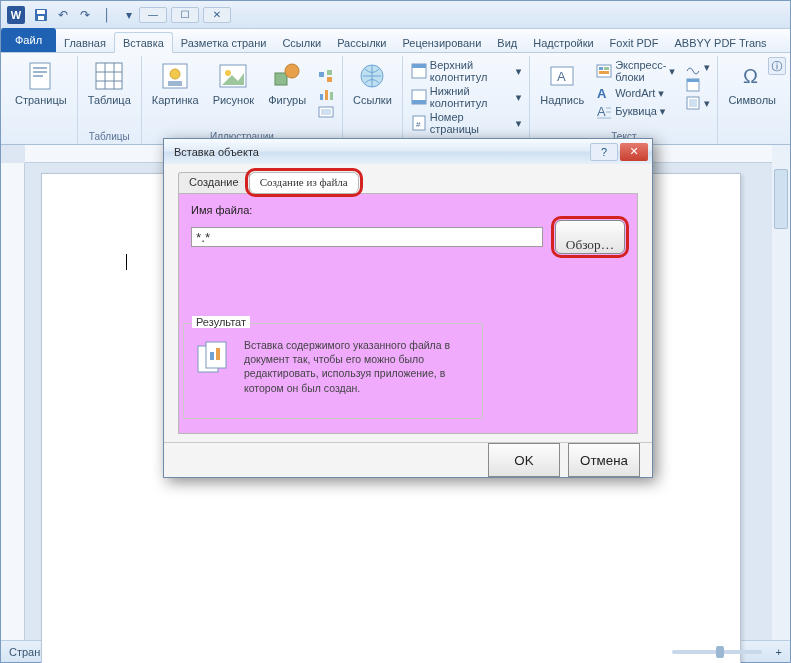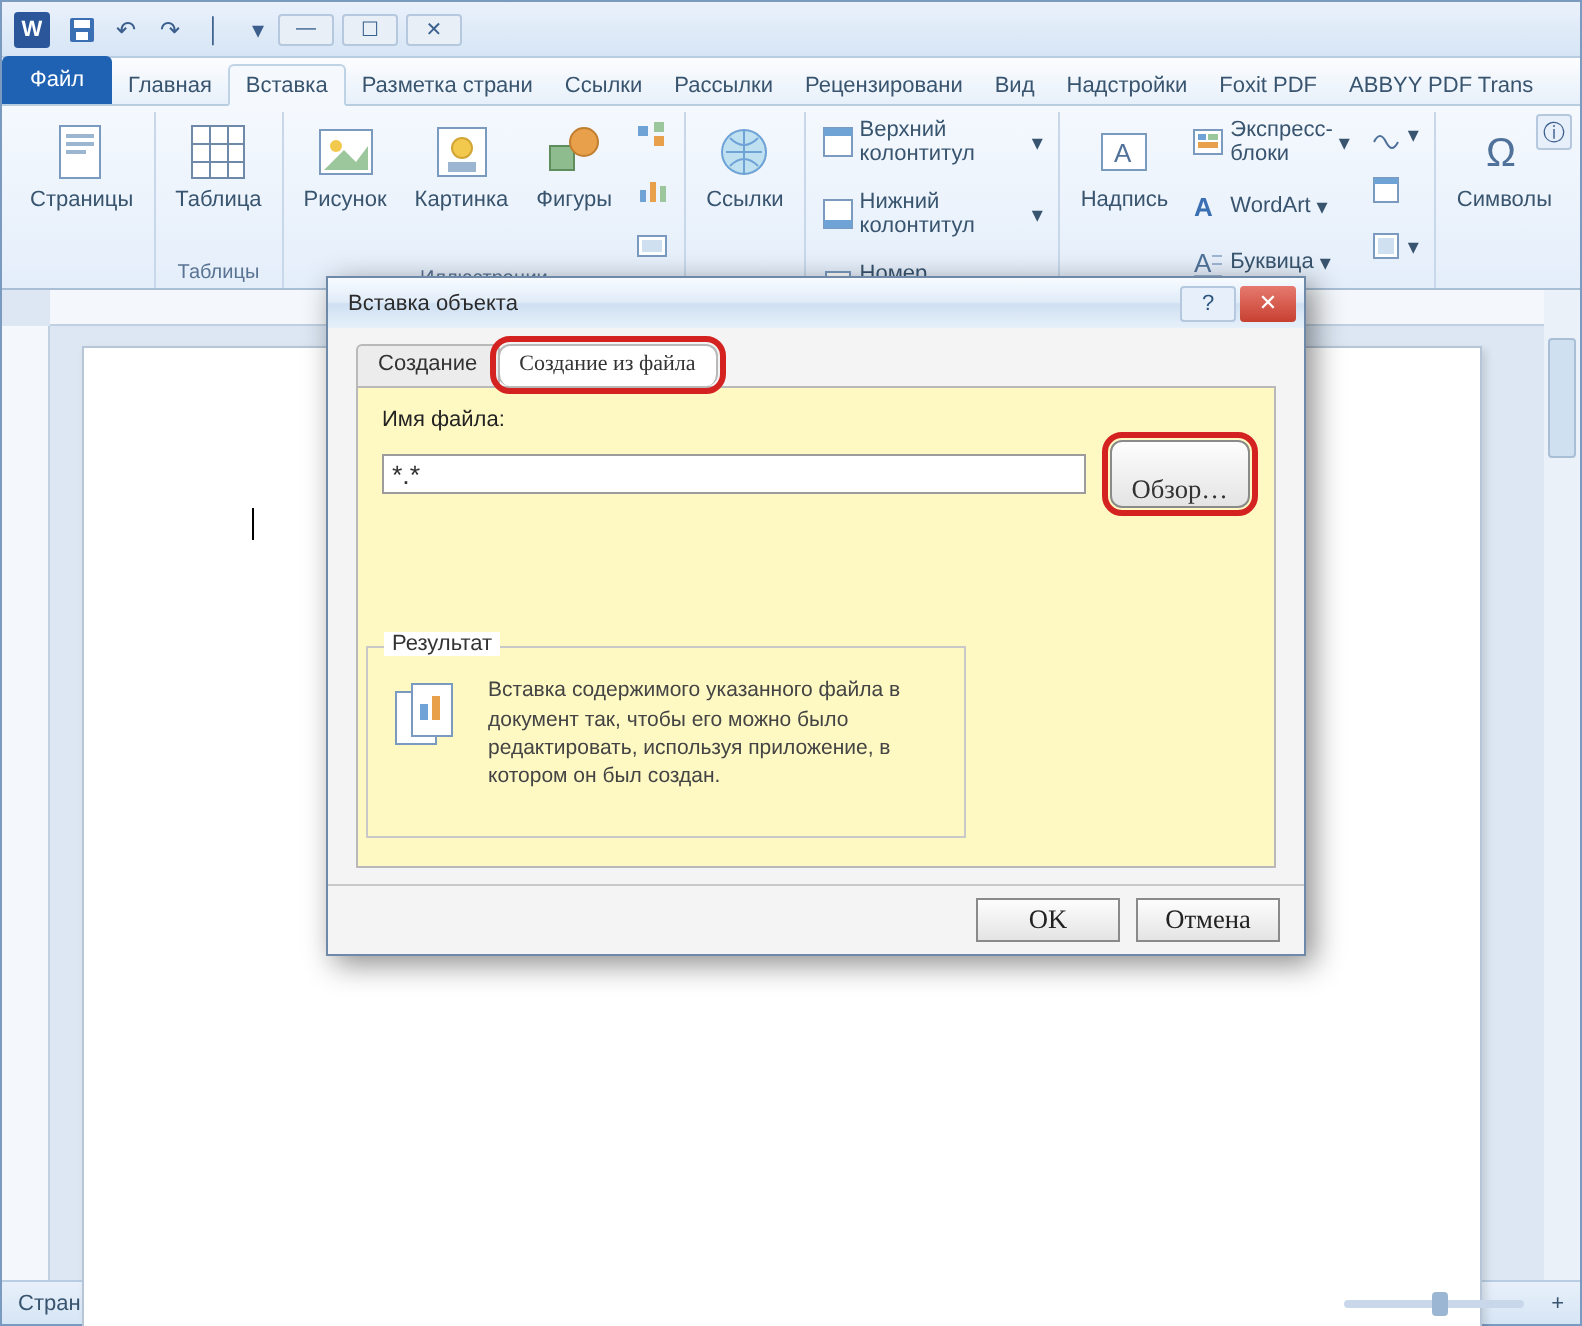--- a/index.html
+++ b/index.html
@@ -99,21 +99,21 @@
     padding: 2px 0;
   }
   .big-btn {
     display: flex; flex-direction: column; align-items: center;
     gap: 2px; padding: 2px 4px;
     color: #38546e;
   }
   .big-btn .ico { width: 32px; height: 32px; display:flex; align-items:center; justify-content:center;}
   .small-row { display:flex; align-items:center; gap:3px; color:#38546e; padding:1px 2px; font-size:11px;}
   .small-row .sico { width:16px; height:16px; display:flex; align-items:center; justify-content:center;}
-  .stack { display:flex; flex-direction:column; gap:10px;}
+  .stack { display:flex; flex-direction:column; gap:0;}
   .ribbon-end {
     position:absolute; right:4px; top:4px; width:18px; height:18px;
     background:#e6effa; border:1px solid #b5c8dd; border-radius:2px;
     display:flex; align-items:center; justify-content:center;
     color:#3b5e8c; font-size:11px;
   }
   
   .workarea { flex:1; display:flex; background:#dce7f3; position:relative;}
   .ruler-h { position:absolute; top:0; left:24px; right:18px; height:18px; background:#f4f7fb; border-bottom:1px solid #c0d0e0;}
   .ruler-v { position:absolute; top:18px; left:0; width:24px; bottom:0; background:#f4f7fb; border-right:1px solid #c0d0e0;}
@@ -166,21 +166,21 @@
   .dlg-tabs{ display:flex; height:22px; border-bottom:1px solid #b9b9b9;}
   .dlg-tab{
     padding:3px 10px 0 10px;
     border:1px solid #b9b9b9; border-bottom:none;
     background:#ececec; margin-right:-1px;
     border-radius:3px 3px 0 0;
     color:#333;
   }
   .dlg-tab.active{ background:#fff; position:relative; z-index:2;}
   .hl-red { outline:3px solid #d3221f; border-radius:6px; outline-offset:1px;font-family:Liberation Serif, serif;}
-  .dlg-content{ background:#fef9c3; border:1px solid #b9b9b9; border-top:none; padding:10px 12px 12px 12px; height:240px; position:relative;}
+  .dlg-content{ background:#f0abfc; border:1px solid #b9b9b9; border-top:none; padding:10px 12px 12px 12px; height:240px; position:relative;}
   .fld-label{ color:#222; margin-bottom:4px;}
   .file-row{ display:flex; gap:12px; align-items:center;}
   .file-input{ flex:1; height:20px; border:1px solid #9c9c9c; background:#fff; padding:2px 4px; color:#333;}
   .browse-btn{
     height:22px; padding:16px 10px;
     background:linear-gradient(#fdfdfd,#e4e4e4);
     border:1px solid #8a8a8a;
     color:#333;
   }
   .checks{ position:absolute; right:20px; top:78px; display:flex; flex-direction:column; gap:6px;}
@@ -196,23 +196,23 @@
     background:#fff; padding:0 4px; color:#333;
   }
   .result-body{ display:flex; gap:10px; margin-top:6px; color:#444; font-size:10.5px; line-height:1.35;}
   .result-ico{ width:40px; height:40px; display:flex; align-items:center; justify-content:center;}
   .dlg-footer{
     height:38px; border-top:1px solid #c9c9c9;
     display:flex; justify-content:flex-end; align-items:center; gap:8px;
     padding:0 12px;
   }
   .btn{
-    min-width:72px; height:22px;
+    min-width:72px; height:34px;
     background:linear-gradient(#fdfdfd,#e4e4e4);
-    border:1px solid #8a8a8a; color:#222;font-family:Liberation Serif, serif;
+    border:1px solid #8a8a8a; color:#222;
   }
   
   svg{ display:block;}
 </style>
 </head>
 <body>
 
 <div class="win">
 
   <div class="titlebar">
@@ -285,36 +285,36 @@
         </div>
       </div>
       <div class="group-label">Таблицы</div>
     </div>
 
     <div class="group">
       <div class="group-body">
         <div class="big-btn">
           <div class="ico">
               <svg width="30" height="30">
+                <rect x="3" y="3" width="24" height="24" fill="#fff" stroke="#7a9ac0"></rect>
+                <circle cx="15" cy="13" r="5" fill="#f2c94c" stroke="#d1a637"></circle>
+                <rect x="8" y="20" width="14" height="5" fill="#9cb6d2"></rect>
+              </svg>
+            </div>
+          <span>Картинка</span>
+        </div>
+        <div class="big-btn">
+          <div class="ico">
+              <svg width="30" height="30">
                 <rect x="2" y="4" width="26" height="22" fill="#fff" stroke="#7a9ac0"></rect>
                 <circle cx="10" cy="12" r="3" fill="#f2c94c"></circle>
                 <polyline points="4,24 14,14 20,20 26,12 26,24" fill="#9cc69b" stroke="none"></polyline>
               </svg>
             </div>
           <span>Рисунок</span>
-        </div>
-        <div class="big-btn">
-          <div class="ico">
-              <svg width="30" height="30">
-                <rect x="3" y="3" width="24" height="24" fill="#fff" stroke="#7a9ac0"></rect>
-                <circle cx="15" cy="13" r="5" fill="#f2c94c" stroke="#d1a637"></circle>
-                <rect x="8" y="20" width="14" height="5" fill="#9cb6d2"></rect>
-              </svg>
-            </div>
-          <span>Картинка</span>
         </div>
         <div class="big-btn">
           <div class="ico">
               <svg width="30" height="30">
                 <rect x="3" y="12" width="12" height="12" fill="#8fbc8f" stroke="#5e8d5e"></rect>
                 <circle cx="20" cy="10" r="7" fill="#e8a04a" stroke="#c07e2e"></circle>
               </svg>
             </div>
           <span>Фигуры</span>
         </div>

